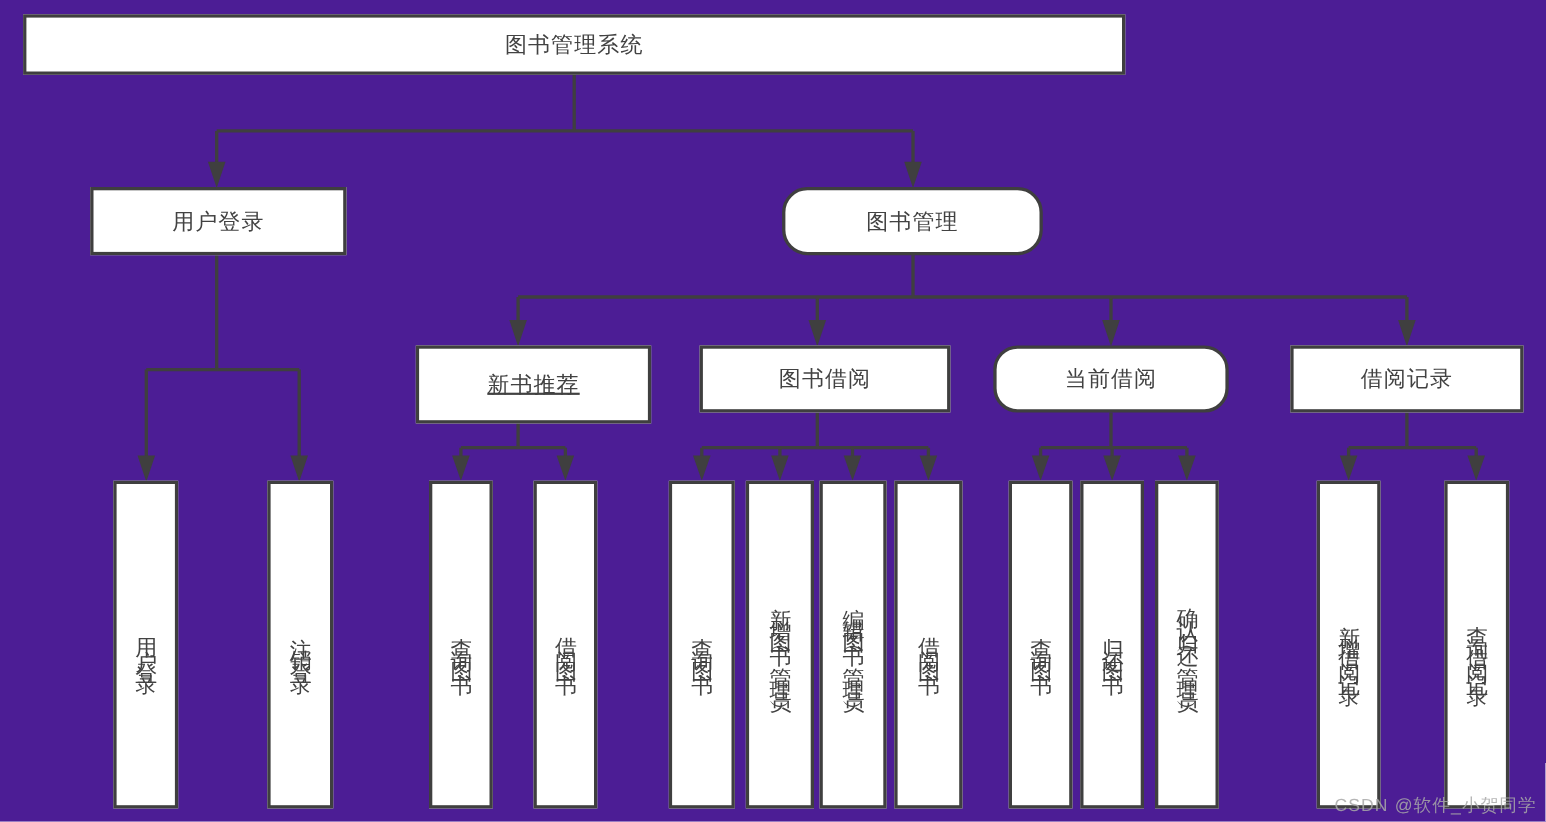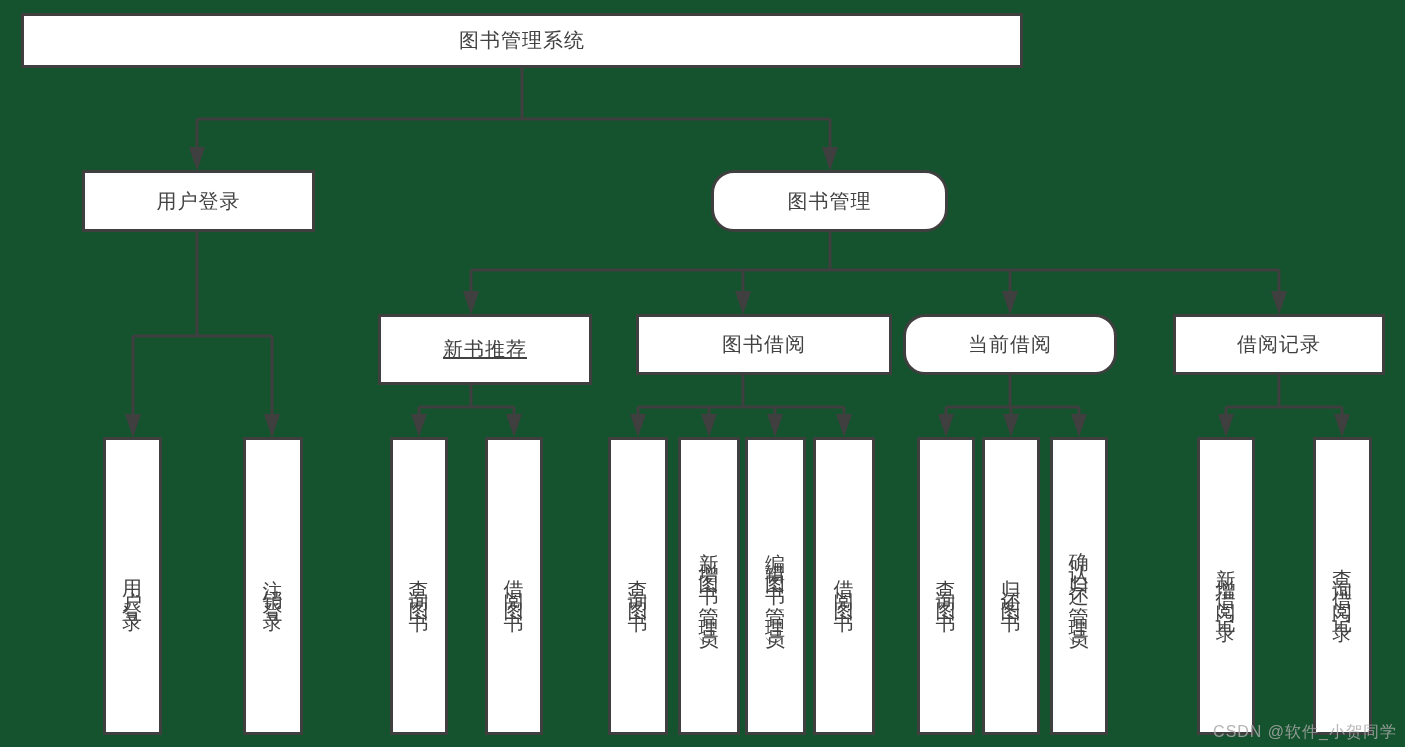--- a/index.html
+++ b/index.html
@@ -1,19 +1,19 @@
 <!DOCTYPE html>
 <html><head>
 <meta charset="utf-8">
 <style>
   html,body{margin:0;padding:0;background:#ffffff;}
   #stage{
     position:relative;
     width:1405px;height:747px;
-    background:#14532d;
+    background:#4c1d95;
     font-family:"Liberation Sans","DejaVu Sans",sans-serif;
     overflow:hidden;
   }
   #wires{position:absolute;left:0;top:0;width:1405px;height:747px;}
   .node{
     position:absolute;
     box-sizing:border-box;
     border:3px solid #3f3f3f;
     background:#ffffff;
     display:flex;align-items:center;justify-content:center;
@@ -30,21 +30,21 @@
     line-height:1;
     color:#424242;
   }
   
   .n-root{left:21px;top:13px;width:1002px;height:55px;}
   
   .n-login{left:82px;top:170px;width:233px;height:62px;}
   .n-mgmt{left:711px;top:170px;width:237px;height:62px;border-radius:23px;}
   
   .n-l3-0{left:378px;top:314px;width:214px;height:71px;text-decoration:underline;}
-  .n-l3-1{left:636px;top:314px;width:256px;height:61px;}
+  .n-l3-1{left:636px;top:314px;width:228px;height:61px;}
   .n-l3-2{left:903px;top:314px;width:214px;height:61px;border-radius:22px;}
   .n-l3-3{left:1173px;top:314px;width:212px;height:61px;}
   
   .leaf{top:437px;height:298px;}
   .n-leaf-1a{left:103px;width:59px;}
   .n-leaf-1b{left:243px;width:60px;}
   .n-leaf-2a{left:390px;width:58px;}
   .n-leaf-2b{left:485px;width:58px;}
   .n-leaf-3a{left:608px;width:60px;}
   .n-leaf-3b{left:678px;width:62px;}

